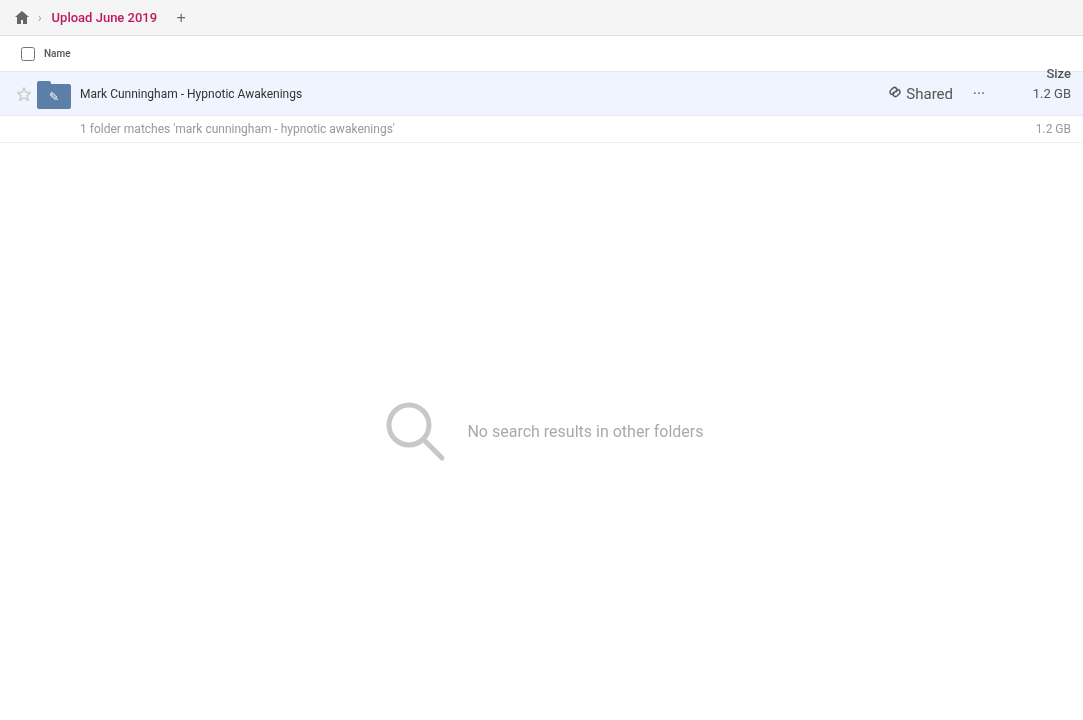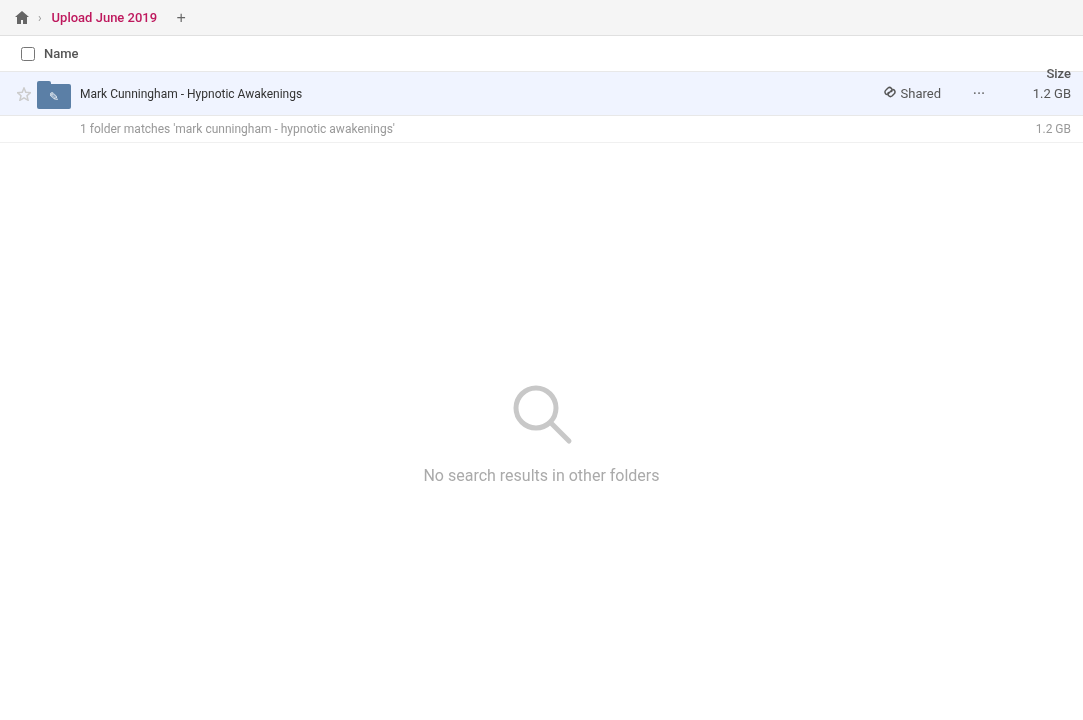--- a/index.html
+++ b/index.html
@@ -83,21 +83,21 @@
 
     .checkbox-area {
       width: 32px;
       display: flex;
       align-items: center;
       justify-content: center;
     }
 
     .col-name {
       flex: 1;
-      font-size: 13px;
+      font-size: 10px;
       color: #555;
       font-weight: 500;
     }
 
     .col-size {
       width: 80px;
       text-align: right;
       font-size: 13px;
       color: #555;
       font-weight: 500;
@@ -140,22 +140,22 @@
       font-size: 12px;
       color: #333;
       font-weight: 400;
     }
 
     .shared-badge {
       display: flex;
       align-items: center;
       gap: 4px;
       color: #555;
-      font-size: 13px;
-      margin-right: 24px;
+      font-size: 15px;
+      margin-right: 12px;
     }
 
     .shared-link-icon {
       font-size: 13px;
     }
 
     .more-btn {
       width: 28px;
       height: 28px;
       display: flex;
@@ -186,21 +186,21 @@
     }
 
     .match-size {
       color: #999;
       font-size: 12px;
     }
 
     
     .empty-state {
       display: flex;
-      flex-direction: column;
+      flex-direction: row;
       align-items: center;
       justify-content: center;
       height: calc(720px - 36px - 36px - 44px - 28px);
       gap: 16px;
     }
 
     
     .search-svg {
       width: 72px;
       height: 72px;

